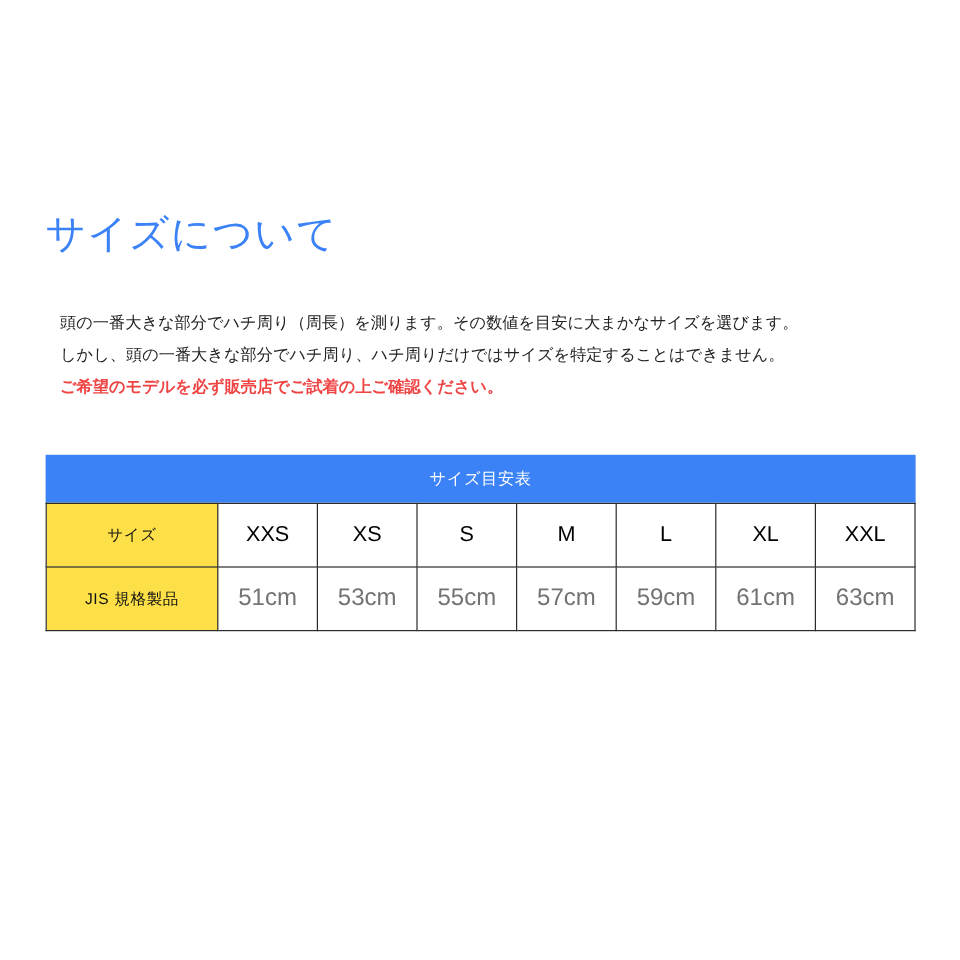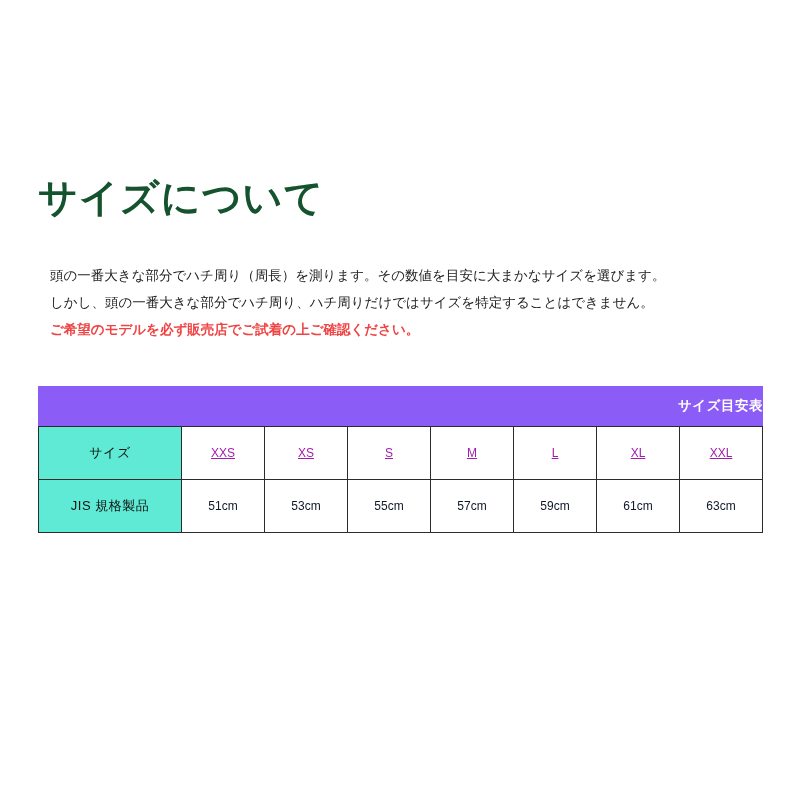--- a/index.html
+++ b/index.html
@@ -20,26 +20,26 @@
     height: 800px;
     box-sizing: border-box;
   }
   .content {
     position: absolute;
     left: 38px;
     top: 175px;
     width: 724px;
   }
   .page-title {
-    font-size: 39px;
-    font-weight: bold;
+    font-size: 33px;
+    font-weight: normal;
     letter-spacing: 1px;
     line-height: 1.2;
     margin: 0 0 40px 0;
-    color: #14532d;
+    color: #3b82f6;
   }
   .desc {
     font-size: 13.5px;
     line-height: 2.0;
     color: #222222;
     margin: 12px;
   }
   .desc p {
     margin: 0;
     padding: 0;
@@ -53,54 +53,53 @@
     margin-top: 43px;
     width: 723px;
   }
   table.size-table {
     border-collapse: collapse;
     width: 723px;
     table-layout: fixed;
   }
   table.size-table caption {
     caption-side: top;
-    background: #8b5cf6;
+    background: #3b82f6;
     color: #ffffff;
     font-size: 13.5px;
-    font-weight: bold;
+    font-weight: normal;
     height: 40px;
     line-height: 40px;
-    text-align: right;
+    text-align: center;
     letter-spacing: 0.5px;
   }
   table.size-table th,
   table.size-table td {
     border: 1px solid #2b2b2b;
     height: 50px;
     text-align: center;
     vertical-align: middle;
     font-size: 14px;
     font-weight: normal;
     color: #1a1a1a;
     background: #ffffff;
   }
   table.size-table th.row-head {
-    background: #5eead4;
+    background: #fde047;
     font-size: 13px;
     color: #111111;
     letter-spacing: 0.5px;
   }
   table.size-table th.col-head {
-    font-size: 12px;
-    color: #a21caf;
-    text-decoration: underline;
+    font-size: 18px;
+    color: #000000;
   }
   table.size-table td.val {
-    font-size: 12px;
-    color: #0f172a;
+    font-size: 20px;
+    color: #737373;
   }
   .col-first { width: 143px; }
   .col-rest  { width: 83px; }
 </style>
 </head>
 <body>
 
 <div class="page">
   <div class="content">
 

